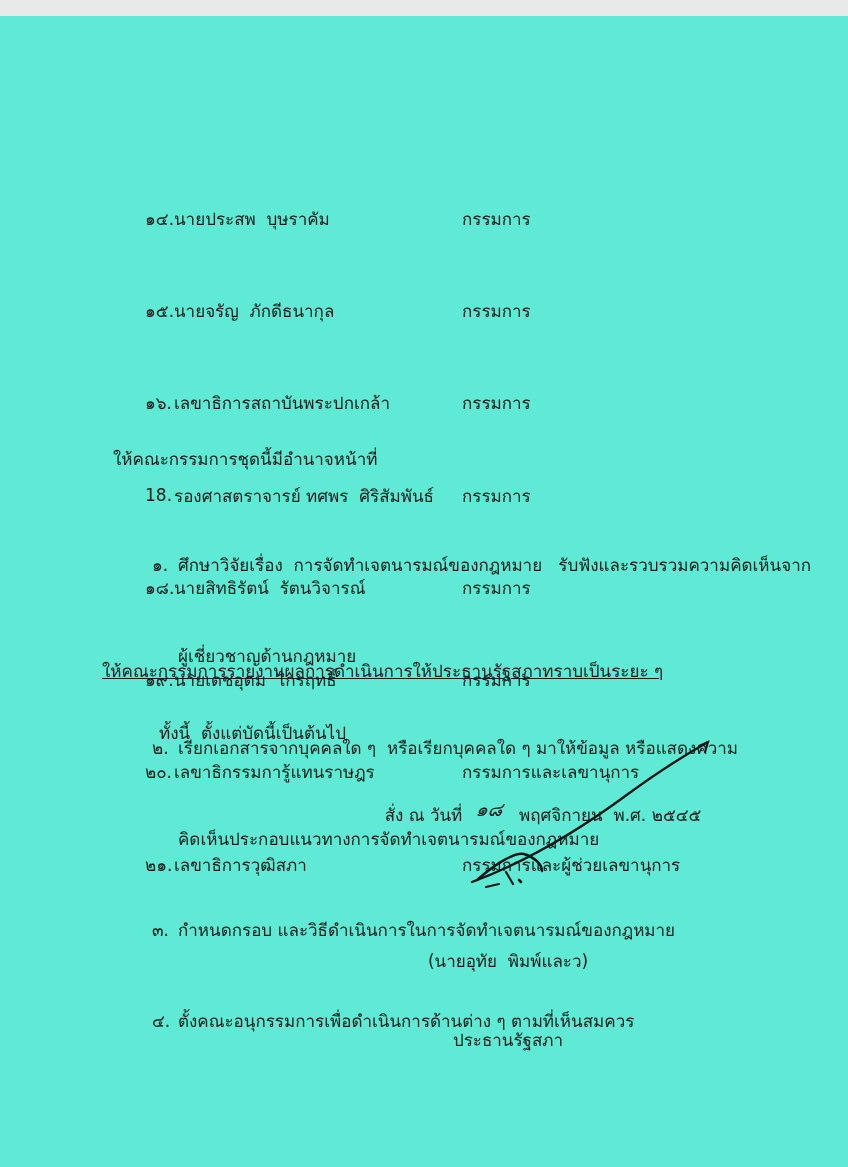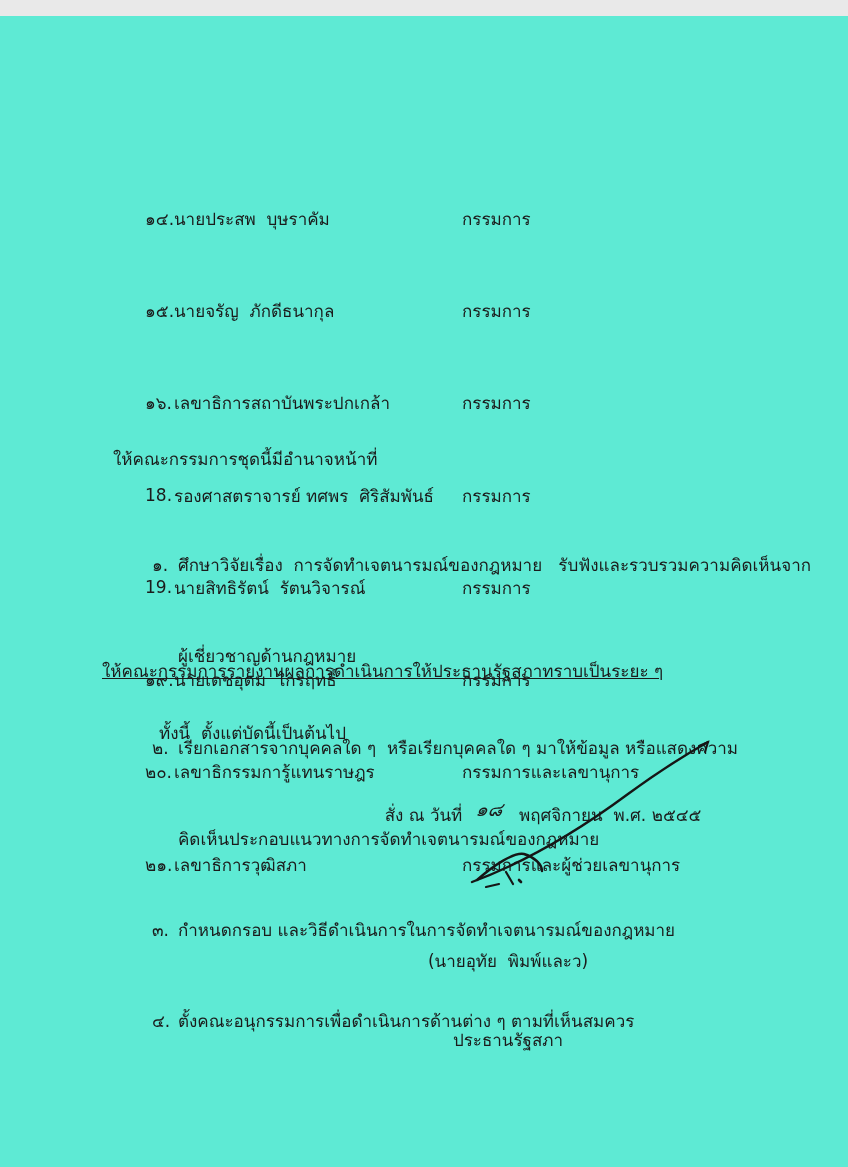--- a/index.html
+++ b/index.html
@@ -132,21 +132,21 @@
         <span class="m-role">กรรมการ</span>
       </div>
     
       <div class="member-row">
         <span class="m-num">18.</span>
         <span class="m-name">รองศาสตราจารย์ ทศพร  ศิริสัมพันธ์</span>
         <span class="m-role">กรรมการ</span>
       </div>
     
       <div class="member-row">
-        <span class="m-num">19.</span>
+        <span class="m-num">๑๘.</span>
         <span class="m-name">นายสิทธิรัตน์  รัตนวิจารณ์</span>
         <span class="m-role">กรรมการ</span>
       </div>
     
       <div class="member-row">
         <span class="m-num">๑๙.</span>
         <span class="m-name">นายเดชอุดม  ไกรฤทธิ์</span>
         <span class="m-role">กรรมการ</span>
       </div>
     

